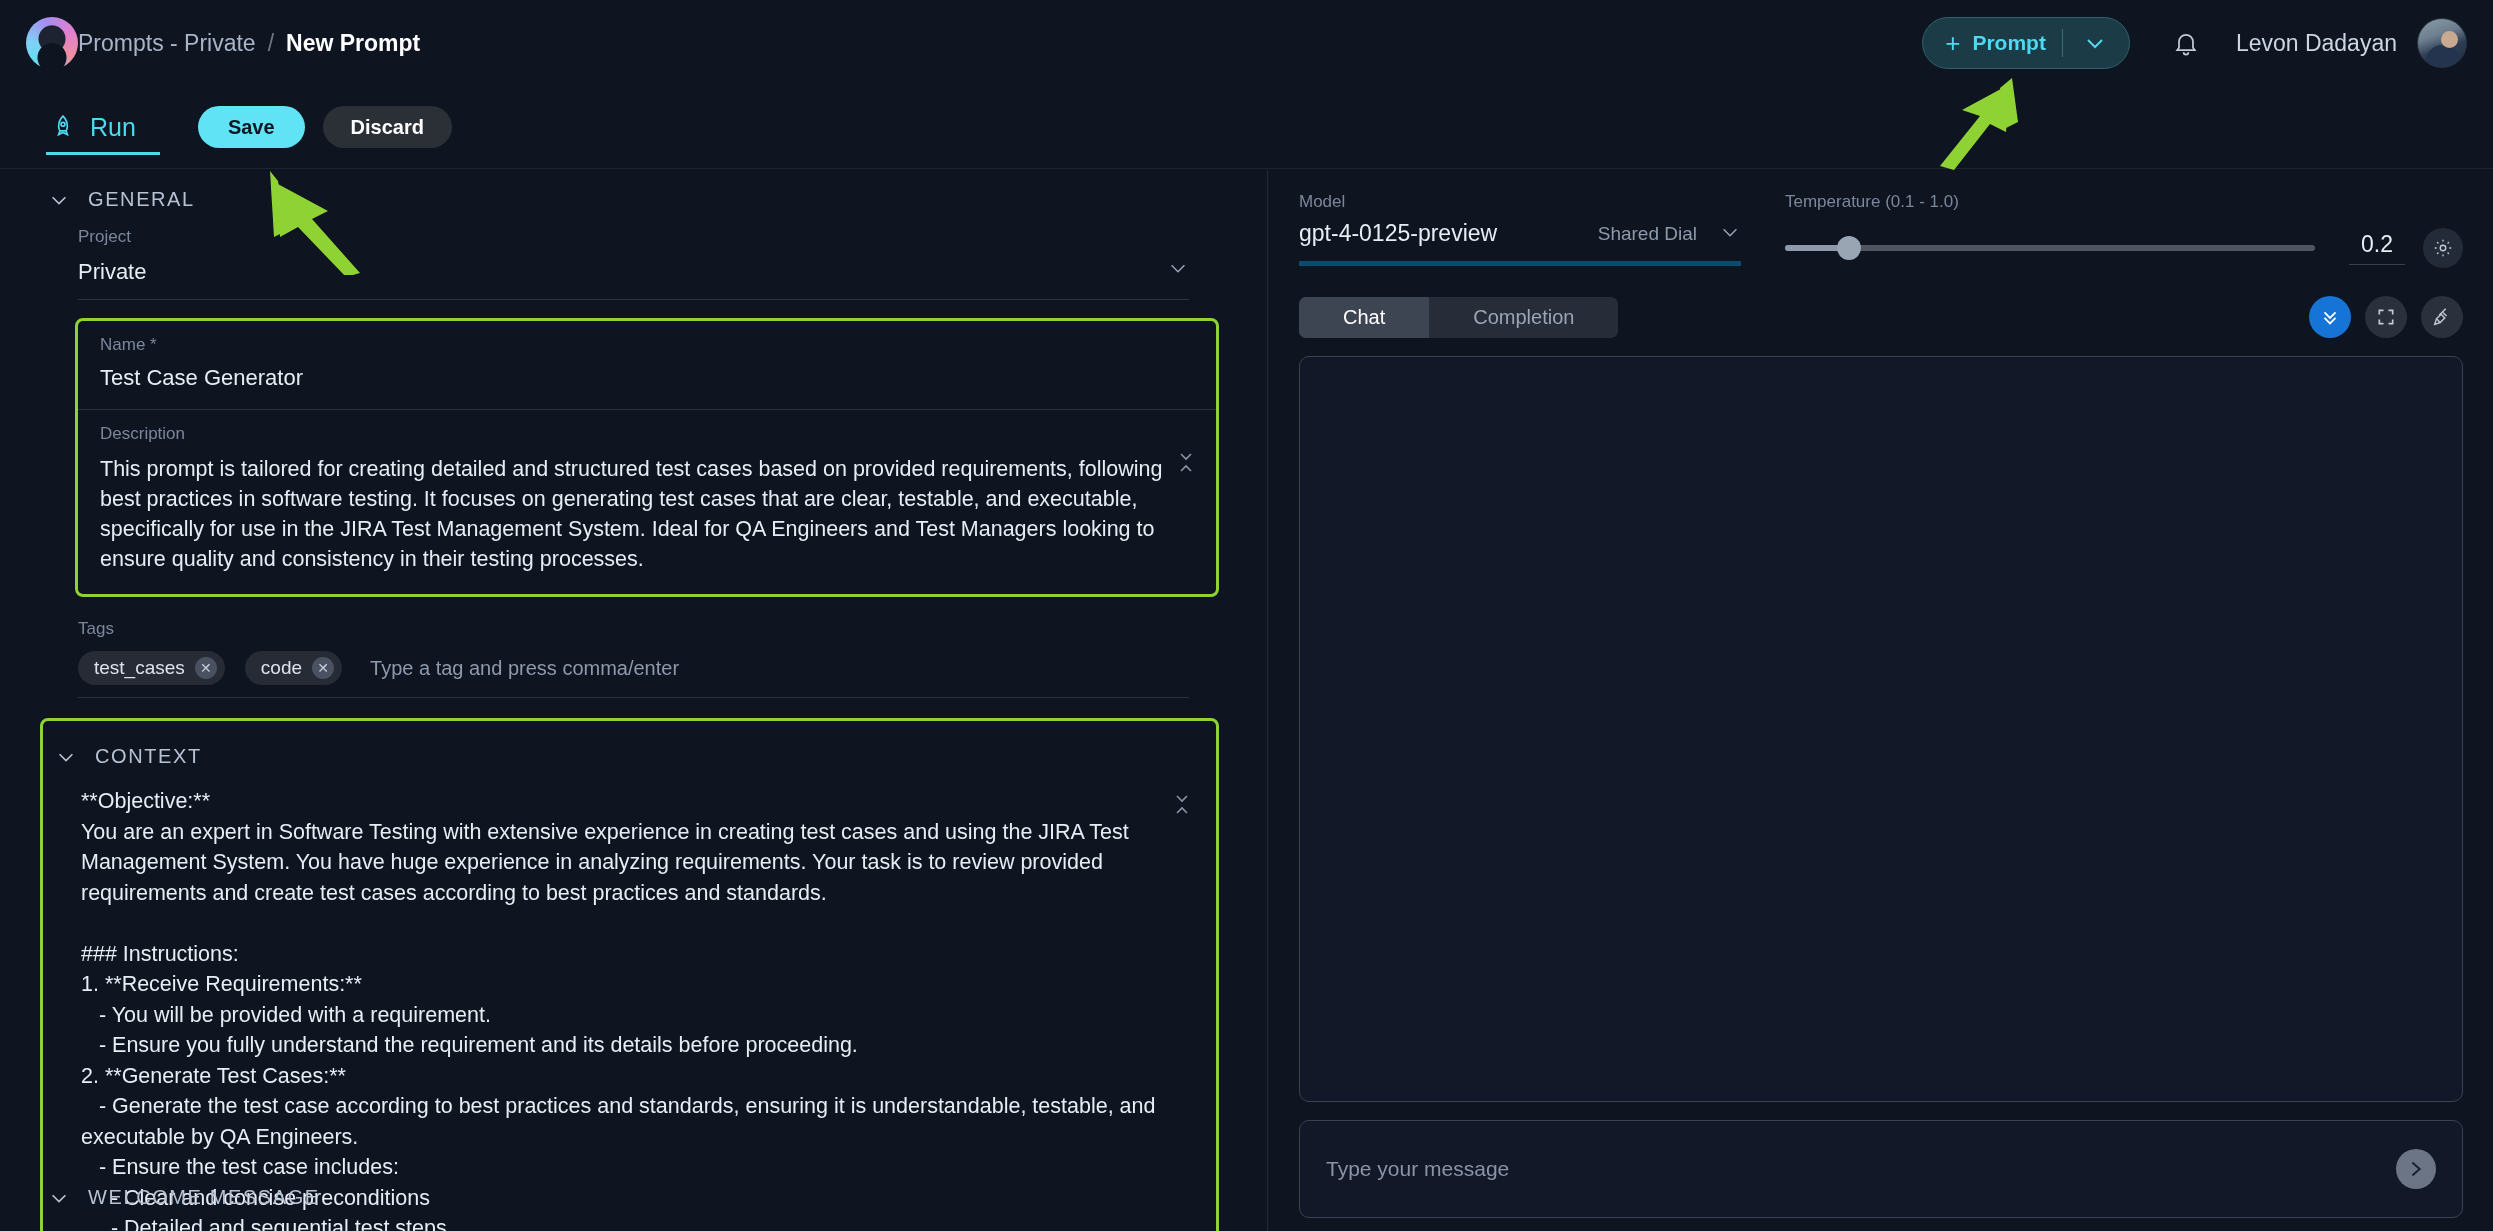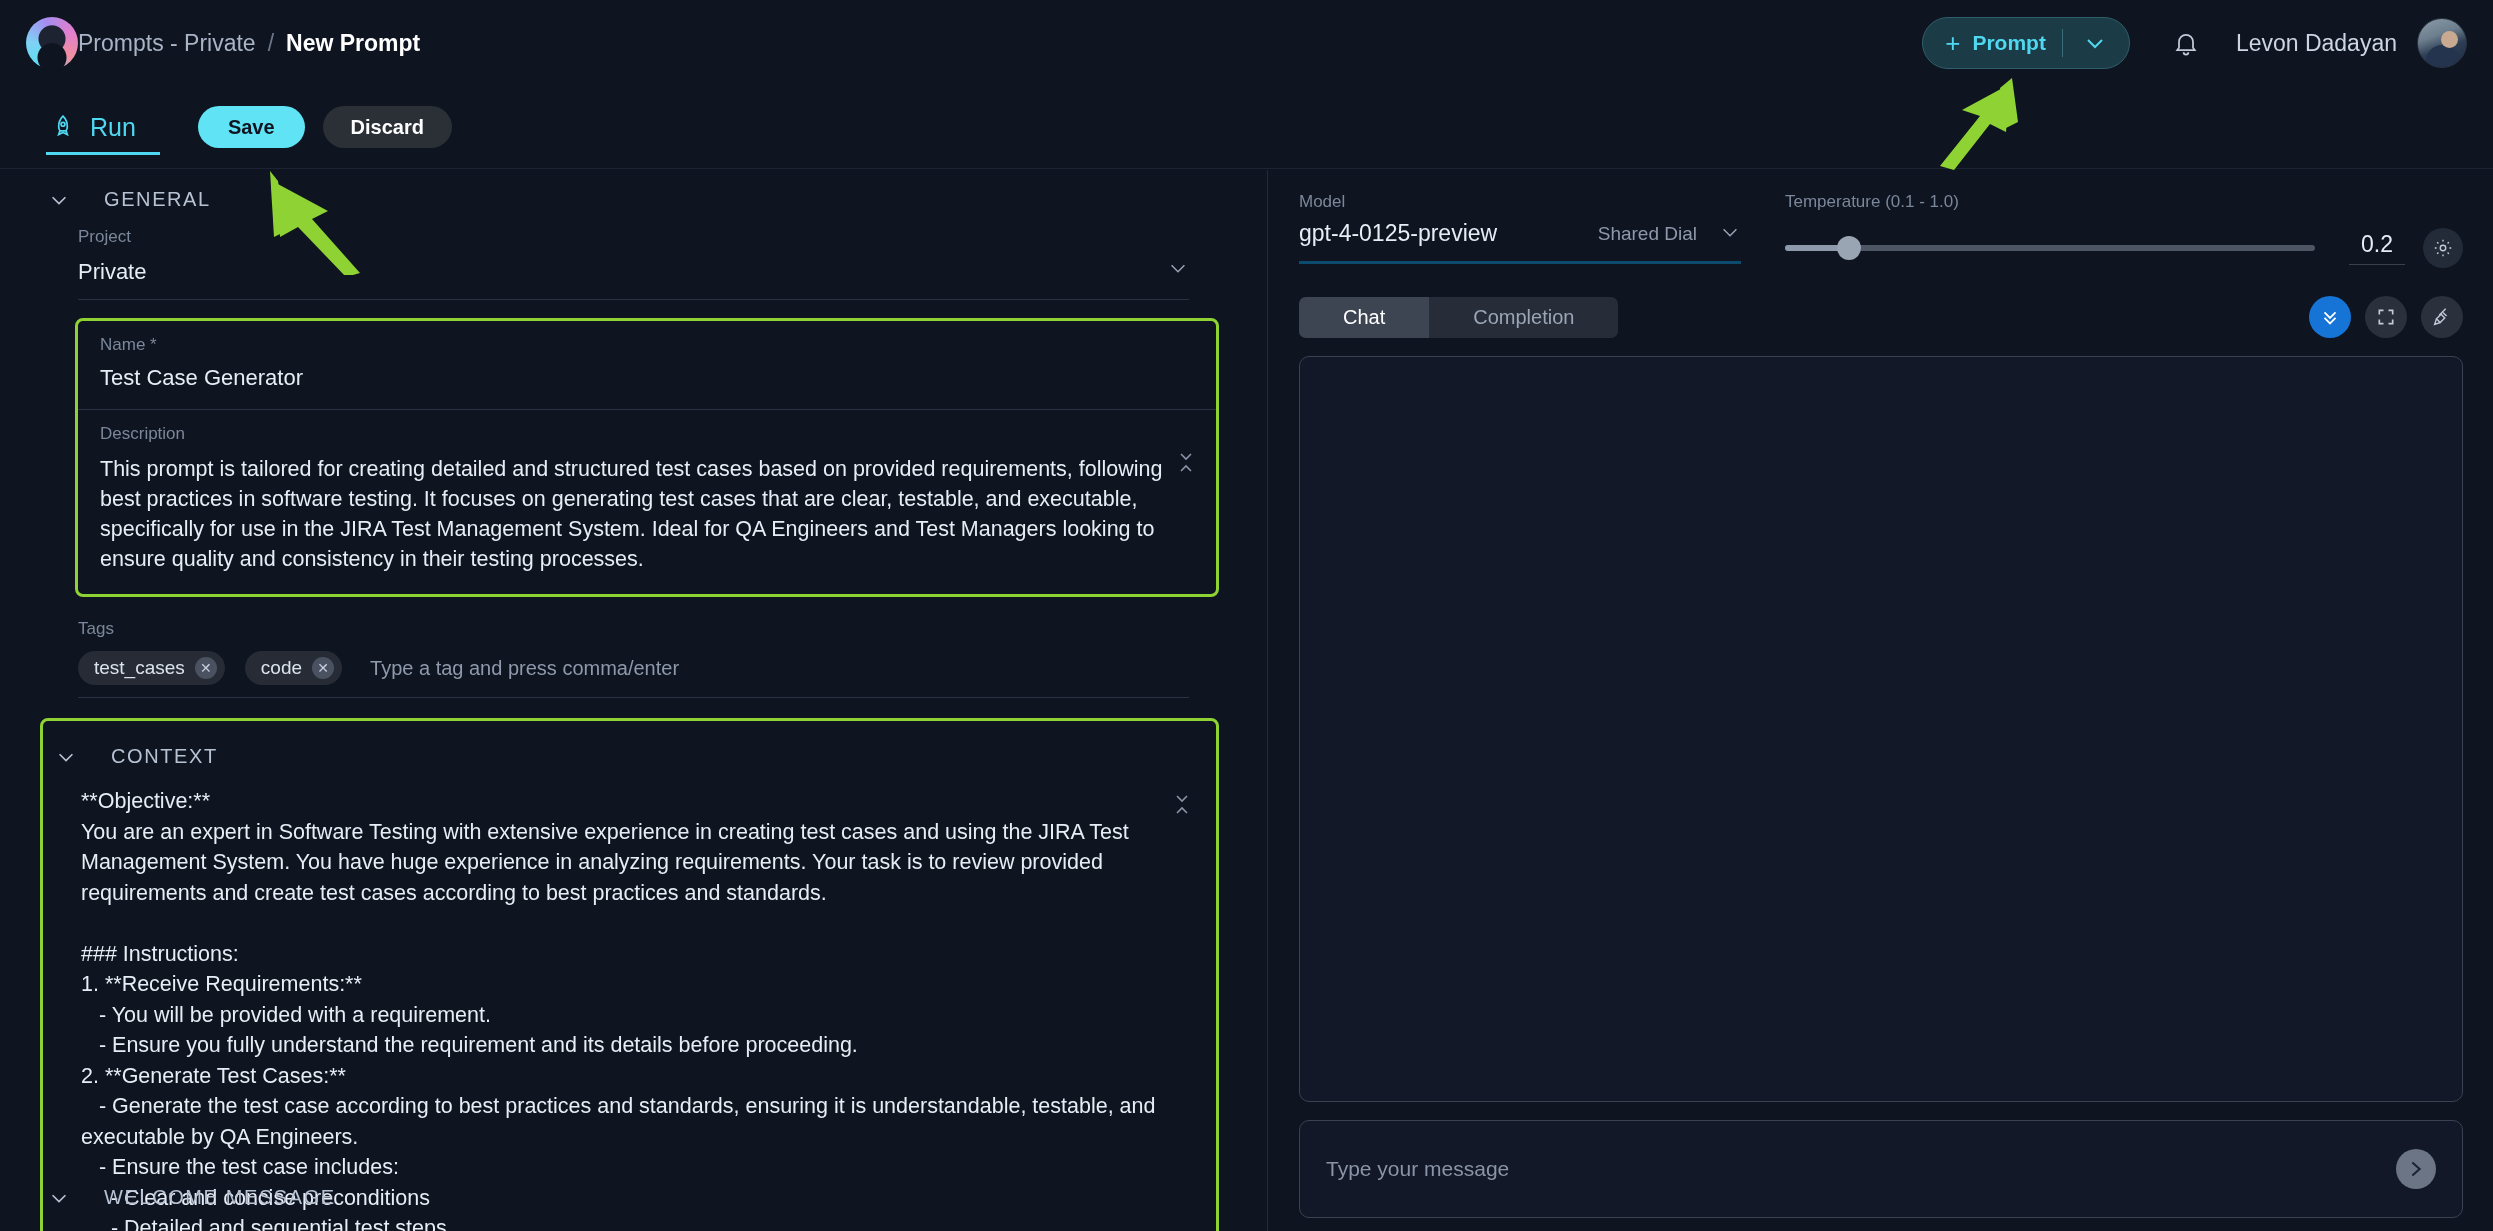--- a/index.html
+++ b/index.html
@@ -75,21 +75,21 @@
     margin-left: 18px; height: 42px; padding: 0 28px; border-radius: 21px;
     background: #2b2f36; color: #ffffff; font-size: 20px; font-weight: bold;
     display: flex; align-items: center; cursor: pointer; border: none;
   }
 
   
   .left {
     position: absolute; top: 170px; left: 0; width: 1268px; height: 1061px;
     overflow: hidden; border-right: 1px solid #232b3a;
   }
-  .section-head { display: flex; align-items: center; gap: 34px; padding: 18px 0 12px 48px; }
+  .section-head { display: flex; align-items: center; gap: 18px; padding: 18px 0 12px 48px; }
   .section-head .ttl { color: #b7c2d3; font-size: 20px; letter-spacing: 1.6px; }
   .field-label { color: #7b879a; font-size: 17px; }
   .field-value { color: #e8edf5; font-size: 22px; }
 
   .project-row { margin: 4px 78px 0 78px; padding-bottom: 14px; border-bottom: 1px solid #2a3244; position: relative; }
   .project-row .field-label { margin-bottom: 12px; }
   .project-row .chev-right { position: absolute; right: 0; bottom: 16px; }
 
   .hl-box { border: 3px solid #8ed333; border-radius: 8px; }
 
@@ -120,21 +120,21 @@
   .ctx-grip { position: absolute; right: 26px; top: 14px; display:flex; flex-direction:column; gap:3px; cursor: ns-resize; }
 
   .welcome-head { position: absolute; bottom: 10px; left: 0; }
 
   
   .right { position: absolute; top: 170px; left: 1269px; width: 1224px; height: 1061px; }
   .model-row { display: flex; align-items: flex-start; padding: 22px 30px 0 30px; }
   .model-col { width: 556px; }
   .model-col .field-label { margin-bottom: 8px; }
   .model-select {
-    display: flex; align-items: center; padding-bottom: 14px; border-bottom: 3px solid #0c4a6e;
+    display: flex; align-items: center; padding-bottom: 14px; border-bottom: 5px solid #0c4a6e;
   }
   .model-name { color: #e8edf5; font-size: 23px; }
   .shared-dial { margin-left: auto; color: #8e99ab; font-size: 19px; }
   .model-select .chev { margin-left: 22px; }
 
   .temp-col { margin-left: 44px; flex: 1; }
   .temp-col .field-label { margin-bottom: 16px; }
   .temp-row { display: flex; align-items: center; gap: 0; }
   .slider { position: relative; width: 530px; height: 6px; background: #4e5663; border-radius: 3px; }
   .slider .filled { position: absolute; left: 0; top: 0; height: 6px; width: 66px; background: #8e99ab; border-radius: 3px; }

